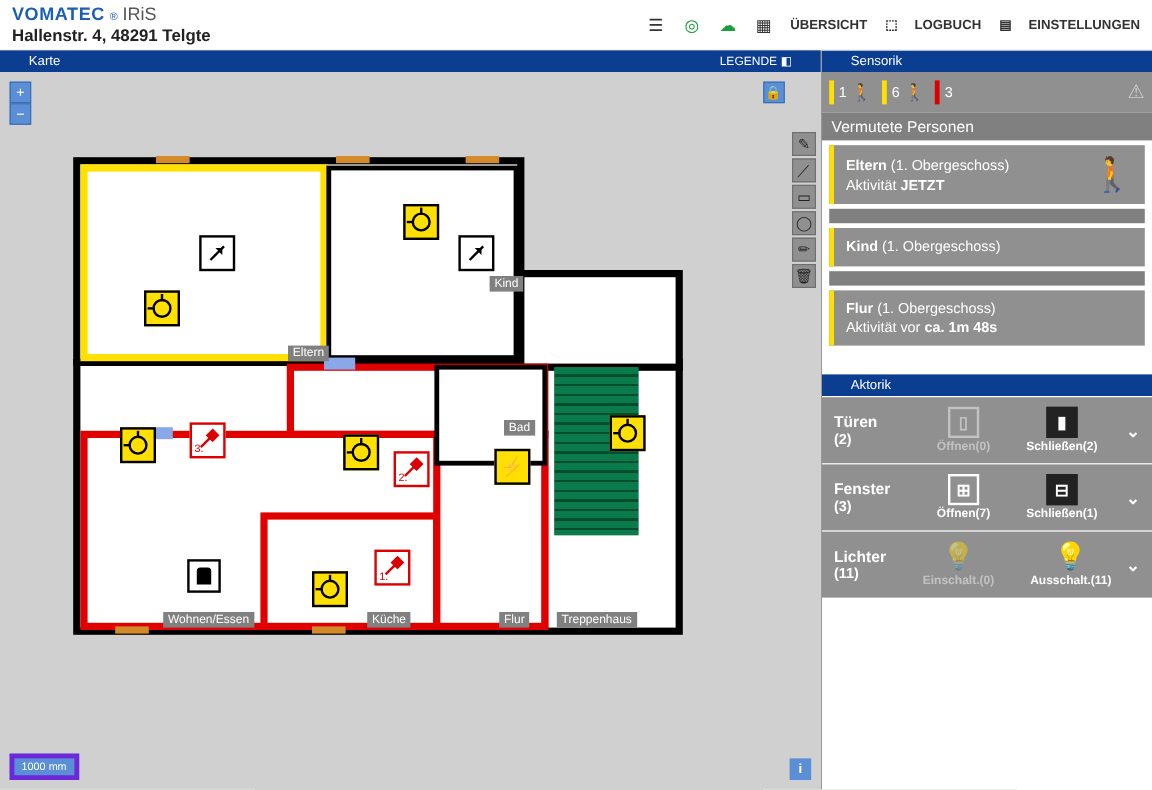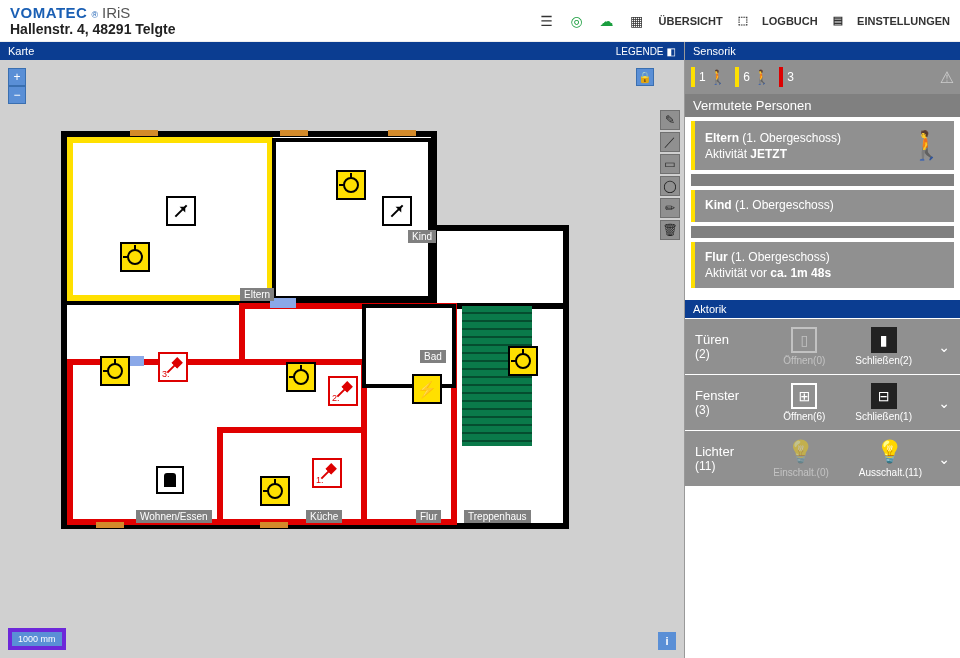--- a/index.html
+++ b/index.html
@@ -17,21 +17,21 @@
 .address { color: #222; font-weight: bold; font-size: 14px; }
 .header-right { display: flex; align-items: center; gap: 14px; }
 .hdr-ico { width: 16px; height: 16px; display: inline-flex; align-items: center; justify-content: center; color: #333; font-size: 14px; cursor: pointer; }
 .hdr-ico.green { color: #1a9e3e; }
 .hdr-link { font-size: 11px; color: #333; font-weight: bold; cursor: pointer; display: flex; align-items: center; gap: 15px; }
 
 .main { display: flex; flex: 1; min-height: 0; }
 
 
 .map-panel { flex: 1; display: flex; flex-direction: column; background: #d0d0d0; }
-.panel-title { background: #0b3d91; color: #fff; font-size: 11px; padding: 3px 8px; display: flex; justify-content: space-between; align-items: center; }
+.panel-title { background: #0b3d91; color: #fff; font-size: 11px; padding: 3px 24px; display: flex; justify-content: space-between; align-items: center; }
 .legend-btn { color: #fff; font-size: 10px; display: flex; align-items: center; gap: 3px; cursor: pointer; }
 
 .map-area { flex: 1; position: relative; background: #d0d0d0; }
 .zoom-ctrl { position: absolute; top: 8px; left: 8px; display: flex; flex-direction: column; }
 .zoom-btn { width: 18px; height: 18px; background: #5a8fd6; color: #fff; border: 1px solid #3a6fb0; font-size: 12px; display: flex; align-items: center; justify-content: center; cursor: pointer; }
 .lock-btn { position: absolute; top: 8px; right: 30px; width: 18px; height: 18px; background: #5a8fd6; color:#fff; border:1px solid #3a6fb0; display:flex; align-items:center; justify-content:center; font-size:11px; cursor:pointer;}
 
 .tool-strip { position: absolute; top: 50px; right: 4px; display: flex; flex-direction: column; gap: 2px; }
 .tool-btn { width: 20px; height: 20px; background: #909090; border: 1px solid #707070; display: flex; align-items: center; justify-content: center; font-size: 12px; color: #222; cursor: pointer; }
 
@@ -81,22 +81,22 @@
 
 .sub-title { background:#808080; color:#fff; font-size:13px; padding:4px 8px; }
 
 .person-card { background:#909090; margin:4px 6px; padding:8px 10px; display:flex; align-items:center; border-left:4px solid #ffe000; position:relative;}
 .person-card .txt { flex:1; color:#fff; font-size:12px; }
 .person-card .txt .line1 { margin-bottom:2px; }
 .person-card .big-ico { color:#eee; font-size:28px; }
 .person-card b { font-weight:bold; }
 .card-gap { height:12px; background:#808080; margin:0 6px;}
 
-.actor-section { margin-top:8px; }
-.actor-row { background:#909090; margin:1px 0; padding:8px 10px; display:flex; align-items:center; color:#fff; }
+.actor-section { margin-top:20px; }
+.actor-row { background:#909090; margin:1px 0; padding:8px 10px; display:flex; align-items:center; color:#fff;font-weight:bold; }
 .actor-left { width:70px; font-size:13px; }
 .actor-left .cnt { display:block; font-size:12px;}
 .actor-opts { flex:1; display:flex; gap:30px; justify-content:center;}
 .actor-opt { display:flex; flex-direction:column; align-items:center; font-size:10px; gap:2px; cursor:pointer;}
 .actor-opt.dim { opacity:0.45; }
 .opt-ico { width:26px; height:26px; border:2px solid #fff; display:flex; align-items:center; justify-content:center; font-size:14px;}
 .opt-ico.dark { background:#222; border-color:#222; color:#fff;}
 .opt-ico.nb { border:none; font-size:22px;}
 .chev { font-size:14px; cursor:pointer; margin-left:8px;}
 </style>
@@ -308,21 +308,21 @@
               </div>
           </div>
           <span class="chev">⌄</span>
         </div>
 
         <div class="actor-row">
           <div class="actor-left"><span>Fenster</span><span class="cnt">(3)</span></div>
           <div class="actor-opts">
             <div class="actor-opt">
                 <div class="opt-ico">⊞</div>
-                <span>Öffnen(6)</span>
+                <span>Öffnen(7)</span>
               </div>
             <div class="actor-opt">
                 <div class="opt-ico dark">⊟</div>
                 <span>Schließen(1)</span>
               </div>
           </div>
           <span class="chev">⌄</span>
         </div>
 
         <div class="actor-row">

